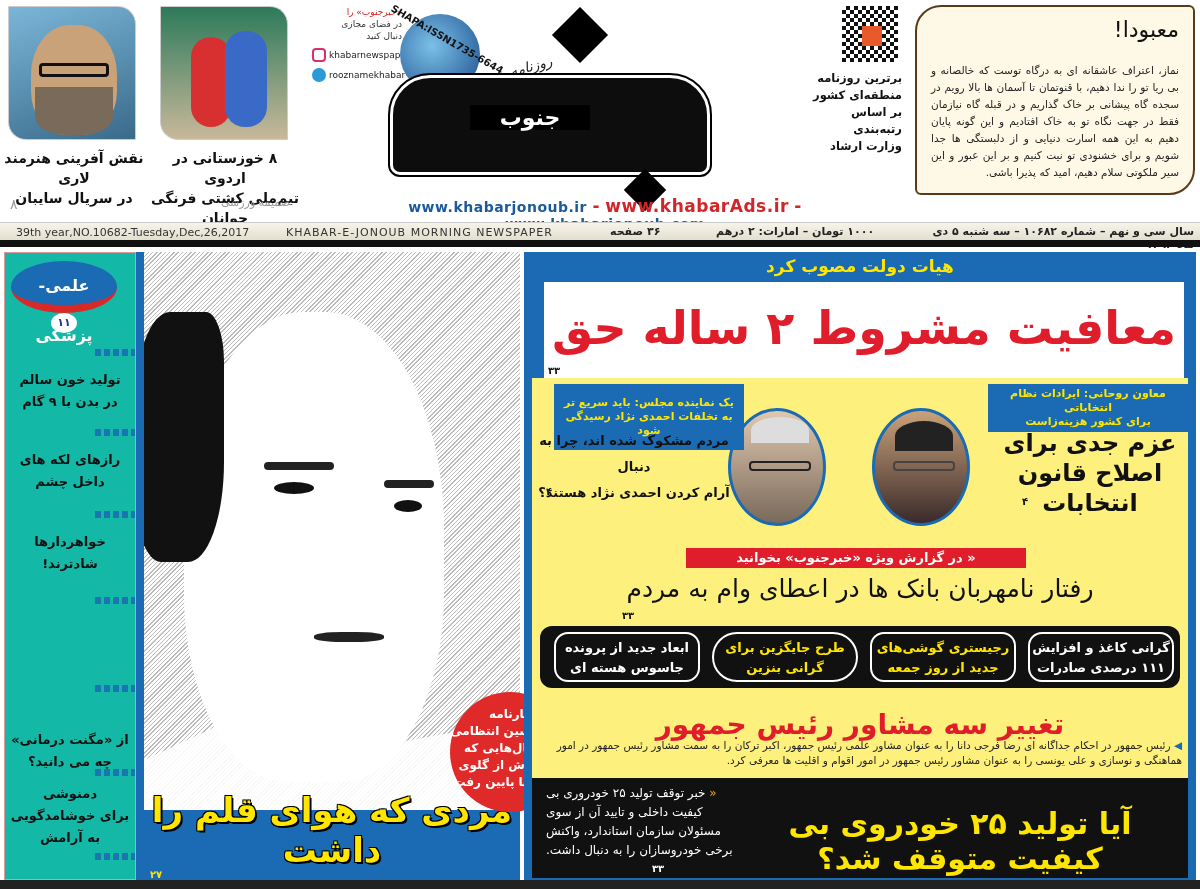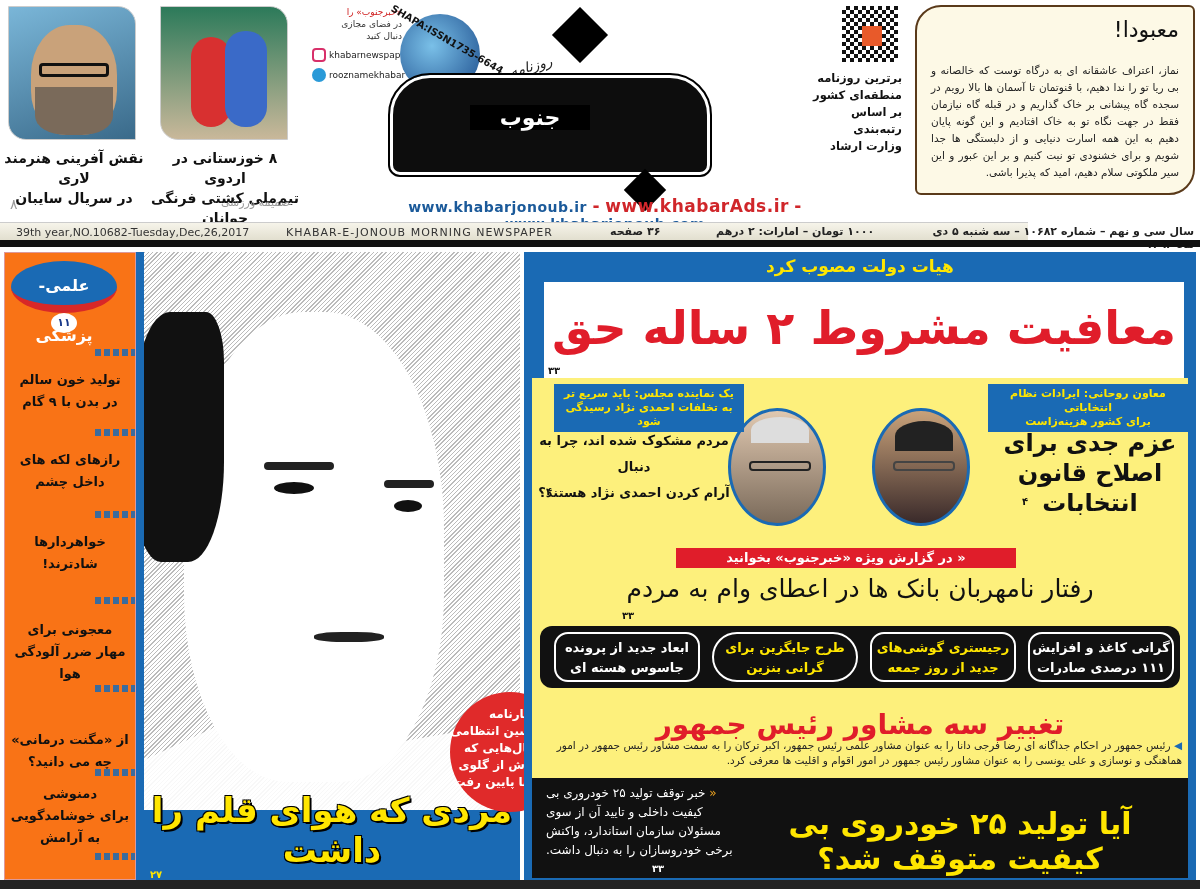--- a/index.html
+++ b/index.html
@@ -17,27 +17,27 @@
   .prayer-box { left: 915px; top: 5px; width: 280px; height: 190px; background: #fdf9e6;
      border: 2px solid #5a3a1a; border-radius: 26px 6px 26px 6px; padding: 10px 14px; }
   .prayer-title { font-size: 22px; text-align: right; color: #111; margin-bottom: 20px; }
   .prayer-text { font-size: 10.5px; line-height: 17px; text-align: justify; color: #222; }
 
   .logo-big { left: 410px; top: 55px; width: 300px; height: 140px; }
   .url-line { top: 196px; left: 320px; width: 570px; text-align: center; font-weight: bold; font-size: 14px; letter-spacing: 0.5px; }
   .url-blue { color: #1b5a9a; }
   .url-red { color: #d0262a; font-size: 17px; }
 
-  #infobar { left: 0; top: 222px; width: 1028px; height: 18px; background: linear-gradient(#f6f4ea,#e2dfcf); border-top:1px solid #ccc; }
+  #infobar { left: 0; top: 222px; width: 1200px; height: 18px; background: linear-gradient(#f6f4ea,#e2dfcf); border-top:1px solid #ccc; }
   #blackbar { left: 0; top: 240px; width: 1200px; height: 7px; background: #111; }
   .info-en { font-size: 11px; color: #333; top: 3px; }
   .info-fa { font-size: 11px; font-weight: bold; color: #222; top: 2px; }
 
   
-  #sidebar { left: 4px; top: 252px; width: 132px; height: 628px; background: #f97316; border: 1px solid #d99; }
+  #sidebar { left: 4px; top: 252px; width: 132px; height: 628px; background: #14b8a6; border: 1px solid #d99; }
   .side-badge { left: 6px; top: 8px; width: 106px; height: 52px; background: #1a6ab4; border-radius: 50%; color: #fff;
      font-weight: bold; font-size: 16px; text-align: center; line-height: 50px; border-bottom: 8px solid #d82828; }
   .side-num { left: 46px; top: 60px; width: 26px; height: 20px; background: #fff; border-radius: 50%; text-align: center; font-size: 11px; font-weight: bold; color: #1a3a8a; line-height: 20px;}
   .side-item { width: 130px; text-align: center; font-weight: bold; font-size: 13px; line-height: 22px; color: #111; margin-left: 44px; }
   .dots { width: 40px; height: 7px; right: 0; background: repeating-linear-gradient(90deg,#1a6ab4 0 6px,transparent 6px 9px); opacity: 0.85;}
   .side-rail { left: 136px; top: 252px; width: 8px; height: 628px; background: #1a6ab4; }
 
   
   #portrait { left: 144px; top: 252px; width: 376px; height: 628px; background: #1a6ab4; overflow: hidden; }
   .portrait-art { left: 0; top: 0; width: 376px; height: 560px;
@@ -55,21 +55,21 @@
   
   #main { left: 524px; top: 252px; width: 672px; height: 628px; background: #1a6ab4; }
   .kicker { left: 0; top: 4px; width: 672px; text-align: center; font-weight: bold; color: #ffe600; font-size: 17px; }
   .headline-box { left: 20px; top: 30px; width: 640px; height: 96px; background: #fff; }
   .headline { left: 0; top: 6px; width: 640px; text-align: center; font-weight: bold; color: #e01d2a; font-size: 46px; line-height: 80px; letter-spacing: -1px; }
   .yellow-area { left: 8px; top: 126px; width: 656px; height: 400px; background: #fdf07c; }
   .sub-kicker { font-weight: bold; font-size: 11px; color: #ffe600; text-align: center; line-height: 14px; }
   .blue-tab { background: #1a6ab4; }
   .mid-hl { font-weight: bold; font-size: 24px; line-height: 30px; color: #111; text-align: center; }
   .circle-photo { width: 98px; height: 118px; border-radius: 50%; border: 3px solid #1a6ab4; overflow: hidden; }
-  .red-strip { left: 144px; top: 294px; width: 340px; height: 20px; background: #e01d2a; color: #fff; font-weight: bold;
+  .red-strip { left: 154px; top: 294px; width: 340px; height: 20px; background: #e01d2a; color: #fff; font-weight: bold;
      font-size: 13px; text-align: center; line-height: 20px; }
   .bank-hl { left: 0; top: 322px; width: 656px; text-align: center; font-size: 25px; color: #111; }
   .black-strip { left: 8px; top: 378px; width: 640px; height: 62px; background: #111; border-radius: 12px; }
   .pill { top: 6px; height: 50px; width: 146px; border: 2px solid #fff; border-radius: 14px; color: #fff;
      font-weight: bold; font-size: 13px; line-height: 20px; text-align: center; padding-top: 4px; }
   .pill.yellow { color: #ffe600; }
   .red-hl { left: 0; top: 450px; width: 656px; text-align: center; font-size: 28px; font-weight: bold; color: #e01d2a; }
   .body-text { left: 10px; top: 492px; width: 640px; font-size: 10.5px; line-height: 15px; color: #222; text-align: right; }
   .bottom-black { left: 8px; top: 526px; width: 656px; height: 100px; background: #111; }
   .car-hl { right: 8px; top: 28px; width: 440px; text-align: center; font-size: 30px; font-weight: bold; color: #ffe600; }
@@ -176,24 +176,20 @@
   <div class="abs side-item" style="top:196px;">
     <div>رازهای لکه های</div>
       <div>داخل چشم</div>
   </div>
   <div class="abs dots" style="top:258px;"></div>
   <div class="abs side-item" style="top:278px;">
     <div>خواهردارها</div>
       <div>شادترند!</div>
   </div>
   <div class="abs dots" style="top:344px;"></div>
-  <div class="abs side-item" style="top:366px;">
-    <div>معجونی برای</div>
-      <div>مهار ضرر آلودگی هوا</div>
-  </div>
   <div class="abs dots" style="top:432px;"></div>
   <div class="abs side-item" style="top:476px;">
     <div>از «مگنت درمانی»</div>
       <div>چه می دانید؟</div>
   </div>
   <div class="abs dots" style="top:516px;"></div>
   <div class="abs side-item" style="top:530px;">
     <div>دمنوشی</div>
       <div>برای خوشامدگویی</div>
       <div>به آرامش</div>
@@ -245,21 +241,21 @@
     <div class="abs page-tag" style="right:160px;top:118px;">۴</div>
     <div class="abs circle-photo" style="left:340px;top:30px;background:linear-gradient(#c9a27a,#3a2a2a);">
       <div style="position:absolute;left:20px;top:10px;width:58px;height:30px;background:#222;border-radius:50% 50% 0 0;"></div>
       <div style="position:absolute;left:18px;top:50px;width:62px;height:10px;border:2px solid #444;border-radius:4px;"></div>
     </div>
     <div class="abs circle-photo" style="left:196px;top:30px;background:linear-gradient(#e0c8b0,#7a6a5a);">
       <div style="position:absolute;left:20px;top:6px;width:58px;height:26px;background:#ddd;border-radius:50% 50% 0 0;"></div>
       <div style="position:absolute;left:18px;top:50px;width:62px;height:10px;border:2px solid #222;border-radius:4px;"></div>
     </div>
 
-    <div class="abs blue-tab sub-kicker" style="left:22px;top:6px;width:190px;padding:3px 0;">
+    <div class="abs blue-tab sub-kicker" style="left:22px;top:6px;width:190px;padding:12px 0;">
       <div>یک نماینده مجلس: باید سریع تر</div>
       <div>به تخلفات احمدی نژاد رسیدگی شود</div>
     </div>
     <div class="abs mid-hl" style="left:4px;top:50px;width:196px;font-size:13px;line-height:26px;">
       <div>مردم مشکوک شده اند، چرا به دنبال</div>
       <div>آرام کردن احمدی نژاد هستند؟</div>
     </div>
     <div class="abs page-tag" style="left:14px;top:108px;">۴</div>
 
     <div class="abs red-strip" style="top:170px;">

